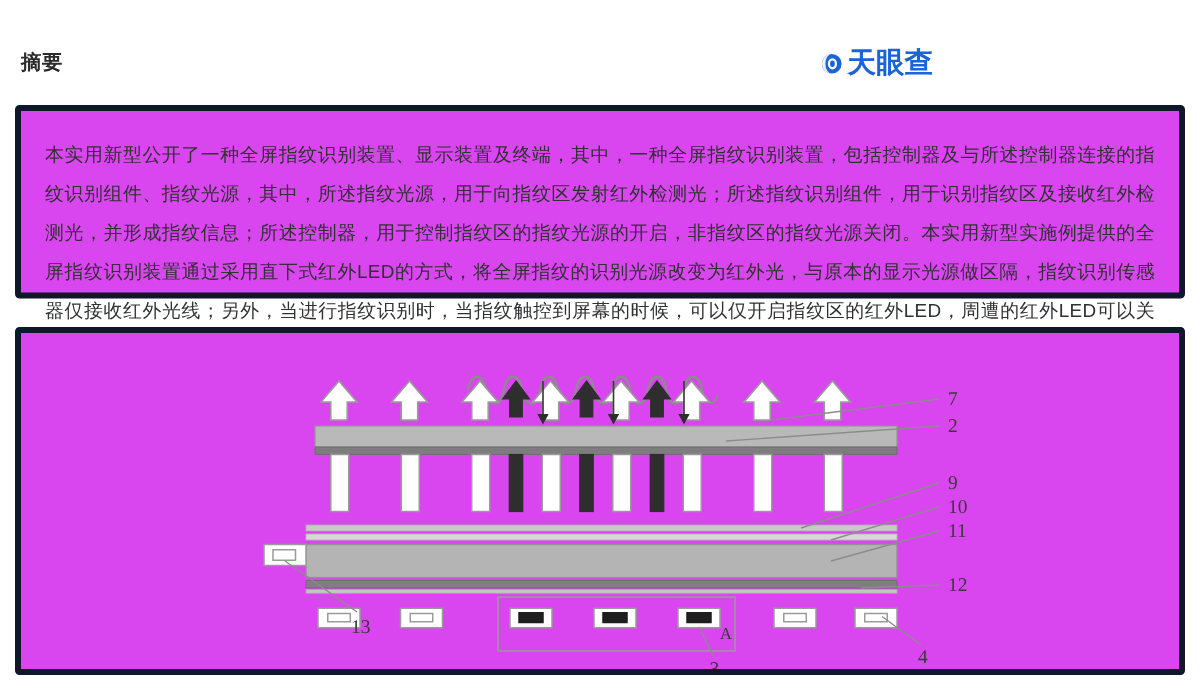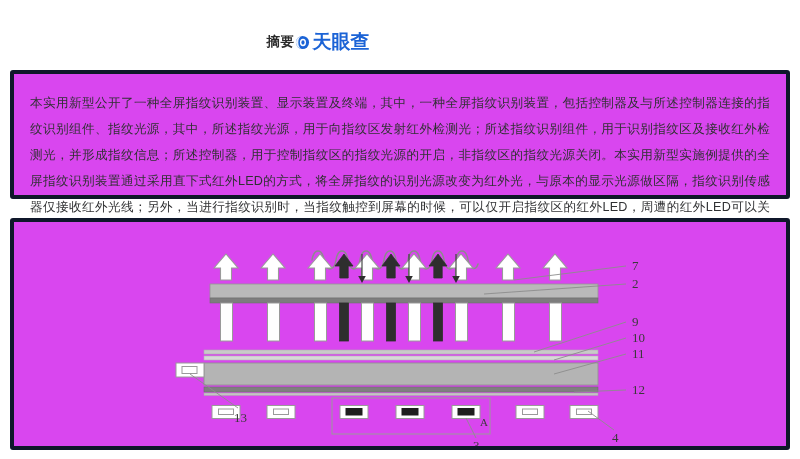--- a/index.html
+++ b/index.html
@@ -23,21 +23,21 @@
 
   
   .header {
     position: absolute;
     left: 0;
     top: 26px;
     width: 636px;
     height: 32px;
     display: flex;
     align-items: center;
-    justify-content: center;
+    justify-content: space-between;
     padding: 0 14px;
     box-sizing: border-box;
     font-family: Liberation Serif, serif;
   }
   .section-title {
     font-size: 13.5px;
     font-weight: bold;
     color: #2b2b2b;
     letter-spacing: 0.5px;
   }

